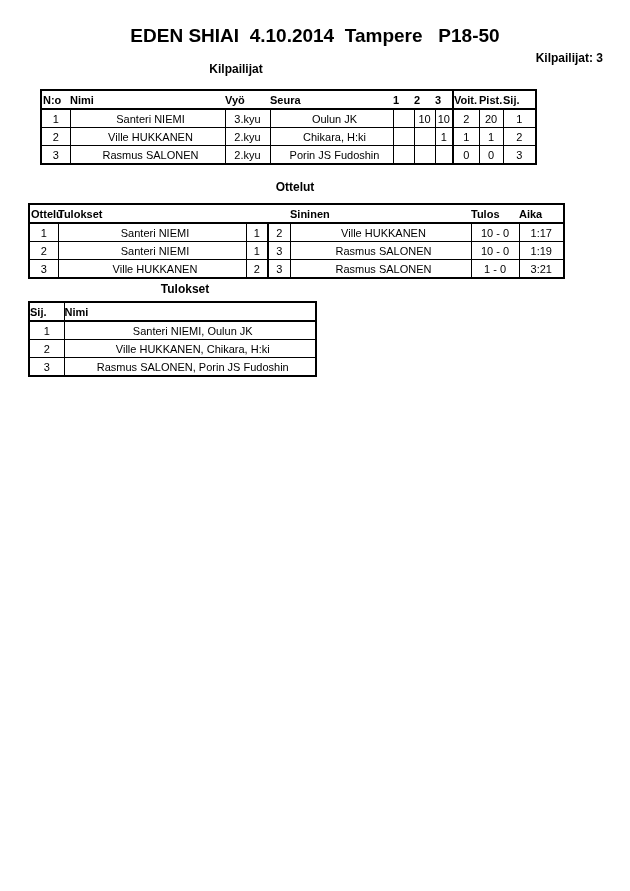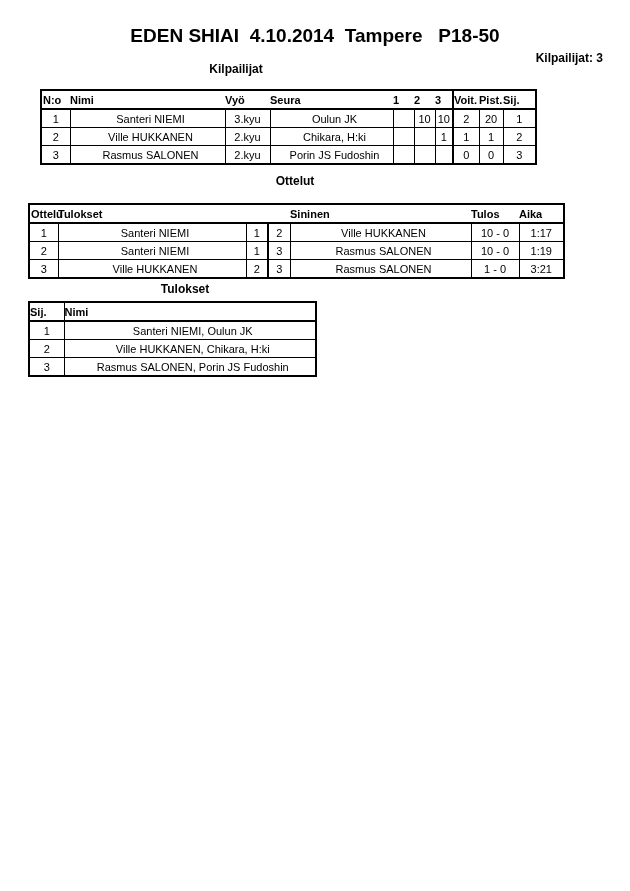--- a/index.html
+++ b/index.html
@@ -30,21 +30,21 @@
     font-weight: bold;
   }
   .section-heading {
     position: absolute;
     transform: translateX(-50%);
     font-size: 12px;
     font-weight: bold;
     white-space: nowrap;
   }
   #h-kilpailijat { left: 236px; top: 62px; }
-  #h-ottelut    { left: 295px; top: 174px; }
+  #h-ottelut    { left: 295px; top: 180px; }
   #h-tulokset   { left: 171px; top: 282px; margin-left: 14px; }
 
   table.tbl {
     position: absolute;
     border-collapse: collapse;
     table-layout: fixed;
     border: 2px solid #000;
     font-size: 11px;
   }
   #t1 { left: 40px; top: 89px;  width: 495px; }

